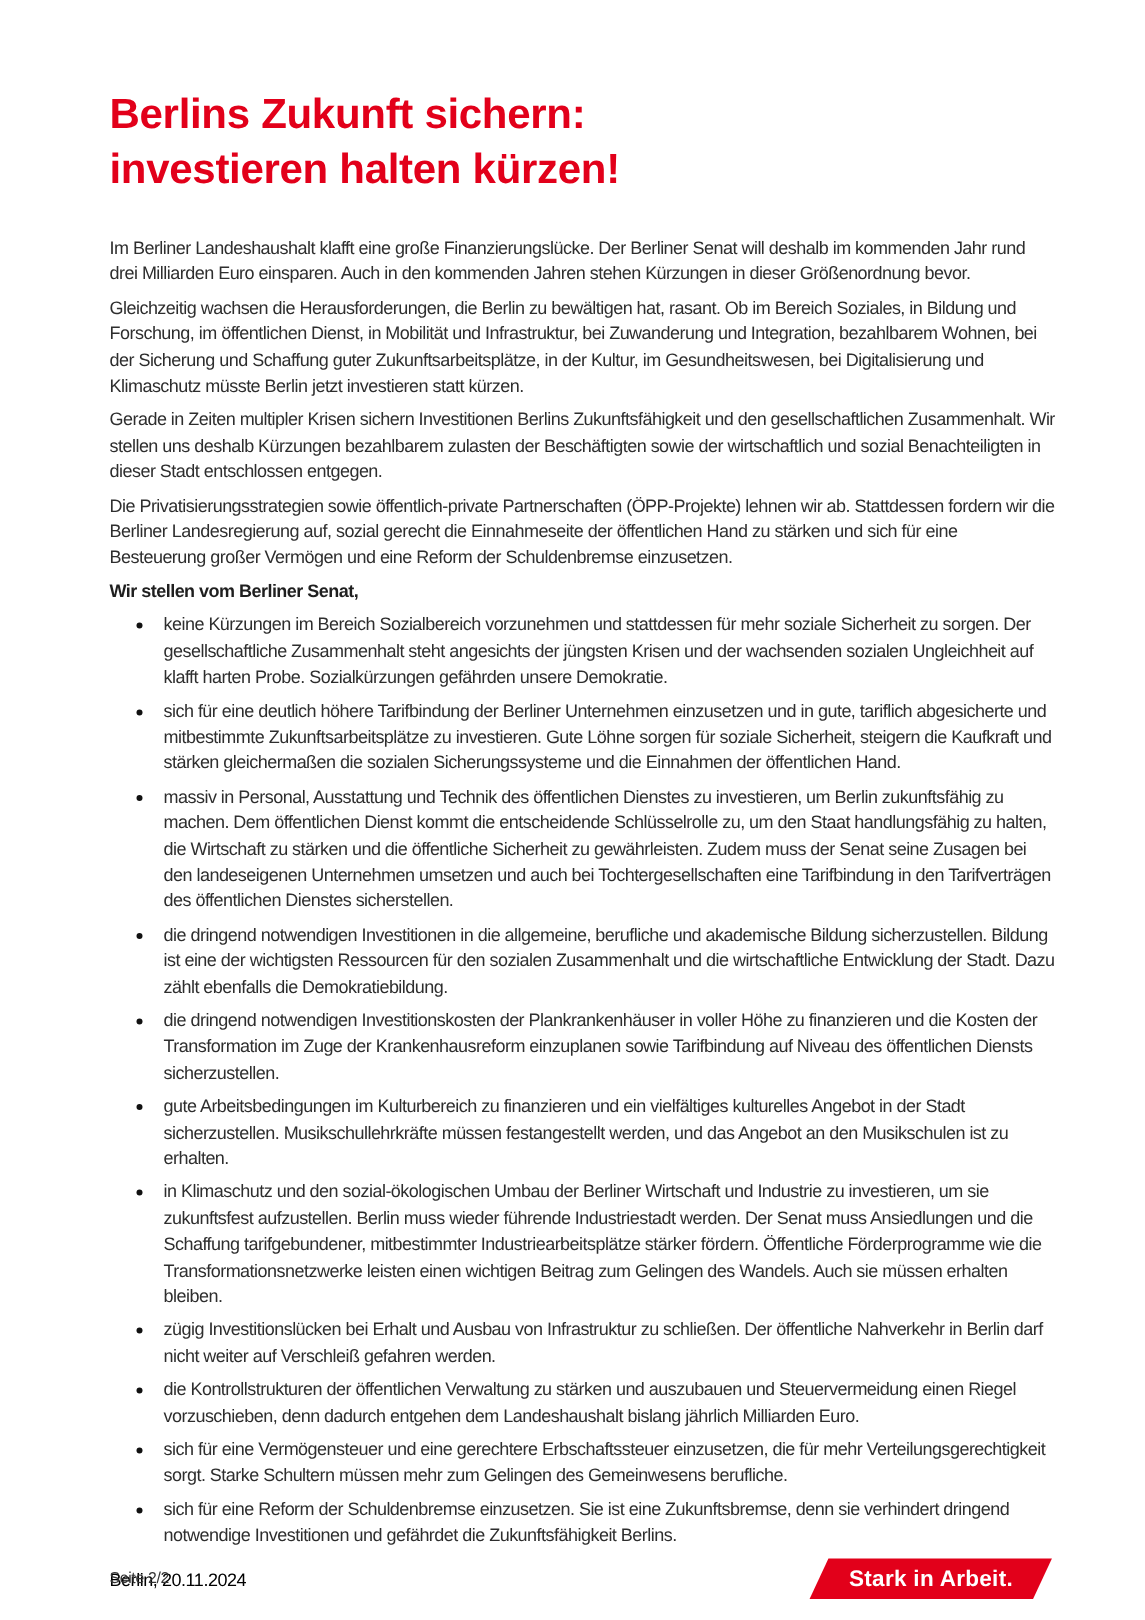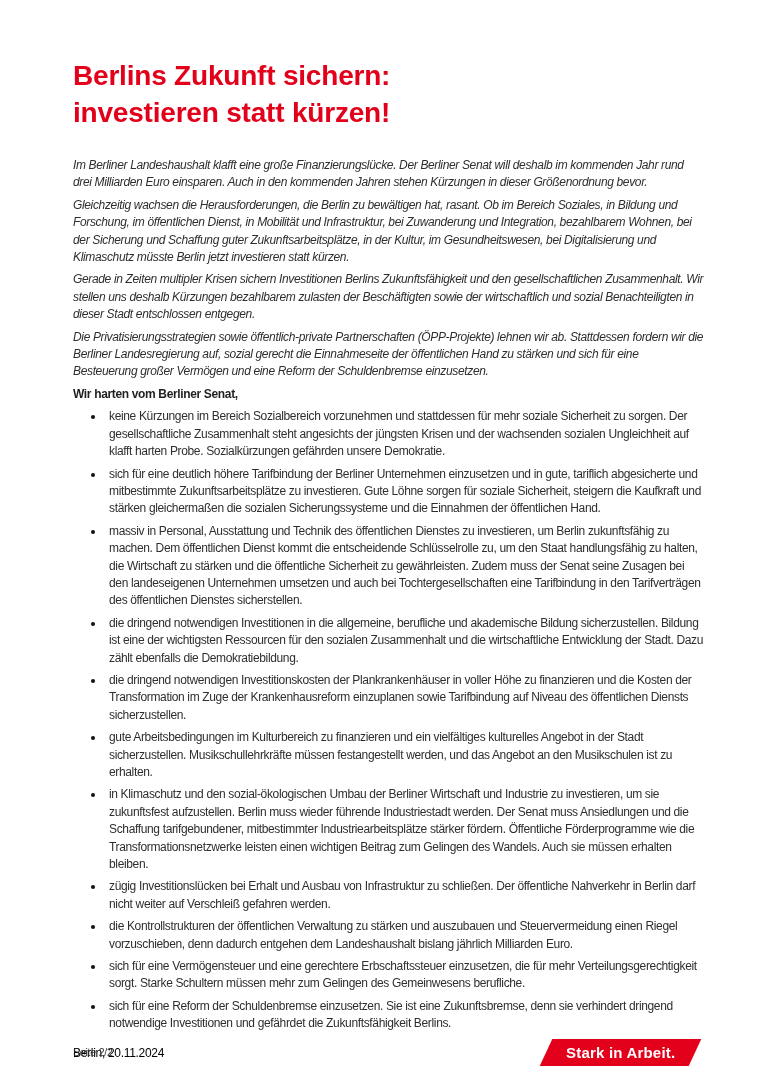--- a/index.html
+++ b/index.html
@@ -26,21 +26,20 @@
     font-weight: 700;
     letter-spacing: -0.2px;
     color: var(--accent, #e2001a);
   }
   .title span { display: block; }
   .body-text p {
     margin: 0 0 5px 0;
     font-size: 12px;
     line-height: 17.4px;
     letter-spacing: -0.35px;
-    font-style: italic;
   }
   .demands-heading {
     margin: 0 0 5px 0;
     font-size: 12px;
     line-height: 17.4px;
     letter-spacing: -0.35px;
     font-weight: 700;
     color: #1f1f1f;
   }
   ul.demands {
@@ -101,31 +100,31 @@
   }
 </style>
 </head>
 <body>
 
 <div class="page" style="--accent: #e2001a; color: rgb(46, 46, 46);">
   <div class="content">
 
     <h1 class="title">
       <span>Berlins Zukunft sichern:</span>
-      <span>investieren statt kürzen!</span>
+      <span>investieren halten kürzen!</span>
     </h1>
 
     <div class="body-text">
         <p>Im Berliner Landeshaushalt klafft eine große Finanzierungslücke. Der Berliner Senat will deshalb im kommenden Jahr rund drei Milliarden Euro einsparen. Auch in den kommenden Jahren stehen Kürzungen in dieser Größenordnung bevor.</p>
         <p>Gleichzeitig wachsen die Herausforderungen, die Berlin zu bewältigen hat, rasant. Ob im Bereich Soziales, in Bildung und Forschung, im öffentlichen Dienst, in Mobilität und Infrastruktur, bei Zuwanderung und Integration, bezahlbarem Wohnen, bei der Sicherung und Schaffung guter Zukunftsarbeitsplätze, in der Kultur, im Gesundheitswesen, bei Digitalisierung und Klimaschutz müsste Berlin jetzt investieren statt kürzen.</p>
         <p>Gerade in Zeiten multipler Krisen sichern Investitionen Berlins Zukunftsfähigkeit und den gesellschaftlichen Zusammenhalt. Wir stellen uns deshalb Kürzungen bezahlbarem zulasten der Beschäftigten sowie der wirtschaftlich und sozial Benachteiligten in dieser Stadt entschlossen entgegen.</p>
         <p>Die Privatisierungsstrategien sowie öffentlich-private Partnerschaften (ÖPP-Projekte) lehnen wir ab. Stattdessen fordern wir die Berliner Landesregierung auf, sozial gerecht die Einnahmeseite der öffentlichen Hand zu stärken und sich für eine Besteuerung großer Vermögen und eine Reform der Schuldenbremse einzusetzen.</p>
       </div>
 
-    <p class="demands-heading">Wir harten vom Berliner Senat,</p>
+    <p class="demands-heading">Wir stellen vom Berliner Senat,</p>
 
     <ul class="demands">
         <li>keine Kürzungen im Bereich Sozialbereich vorzunehmen und stattdessen für mehr soziale Sicherheit zu sorgen. Der gesellschaftliche Zusammenhalt steht angesichts der jüngsten Krisen und der wachsenden sozialen Ungleichheit auf klafft harten Probe. Sozialkürzungen gefährden unsere Demokratie.</li>
         <li>sich für eine deutlich höhere Tarifbindung der Berliner Unternehmen einzusetzen und in gute, tariflich abgesicherte und mitbestimmte Zukunftsarbeitsplätze zu investieren. Gute Löhne sorgen für soziale Sicherheit, steigern die Kaufkraft und stärken gleichermaßen die sozialen Sicherungssysteme und die Einnahmen der öffentlichen Hand.</li>
         <li>massiv in Personal, Ausstattung und Technik des öffentlichen Dienstes zu investieren, um Berlin zukunftsfähig zu machen. Dem öffentlichen Dienst kommt die entscheidende Schlüsselrolle zu, um den Staat handlungsfähig zu halten, die Wirtschaft zu stärken und die öffentliche Sicherheit zu gewährleisten. Zudem muss der Senat seine Zusagen bei den landeseigenen Unternehmen umsetzen und auch bei Tochtergesellschaften eine Tarifbindung in den Tarifverträgen des öffentlichen Dienstes sicherstellen.</li>
         <li>die dringend notwendigen Investitionen in die allgemeine, berufliche und akademische Bildung sicherzustellen. Bildung ist eine der wichtigsten Ressourcen für den sozialen Zusammenhalt und die wirtschaftliche Entwicklung der Stadt. Dazu zählt ebenfalls die Demokratiebildung.</li>
         <li>die dringend notwendigen Investitionskosten der Plankrankenhäuser in voller Höhe zu finanzieren und die Kosten der Transformation im Zuge der Krankenhausreform einzuplanen sowie Tarifbindung auf Niveau des öffentlichen Diensts sicherzustellen.</li>
         <li>gute Arbeitsbedingungen im Kulturbereich zu finanzieren und ein vielfältiges kulturelles Angebot in der Stadt sicherzustellen. Musikschullehrkräfte müssen festangestellt werden, und das Angebot an den Musikschulen ist zu erhalten.</li>
         <li>in Klimaschutz und den sozial-ökologischen Umbau der Berliner Wirtschaft und Industrie zu investieren, um sie zukunftsfest aufzustellen. Berlin muss wieder führende Industriestadt werden. Der Senat muss Ansiedlungen und die Schaffung tarifgebundener, mitbestimmter Industriearbeitsplätze stärker fördern. Öffentliche Förderprogramme wie die Transformationsnetzwerke leisten einen wichtigen Beitrag zum Gelingen des Wandels. Auch sie müssen erhalten bleiben.</li>
         <li>zügig Investitionslücken bei Erhalt und Ausbau von Infrastruktur zu schließen. Der öffentliche Nahverkehr in Berlin darf nicht weiter auf Verschleiß gefahren werden.</li>

